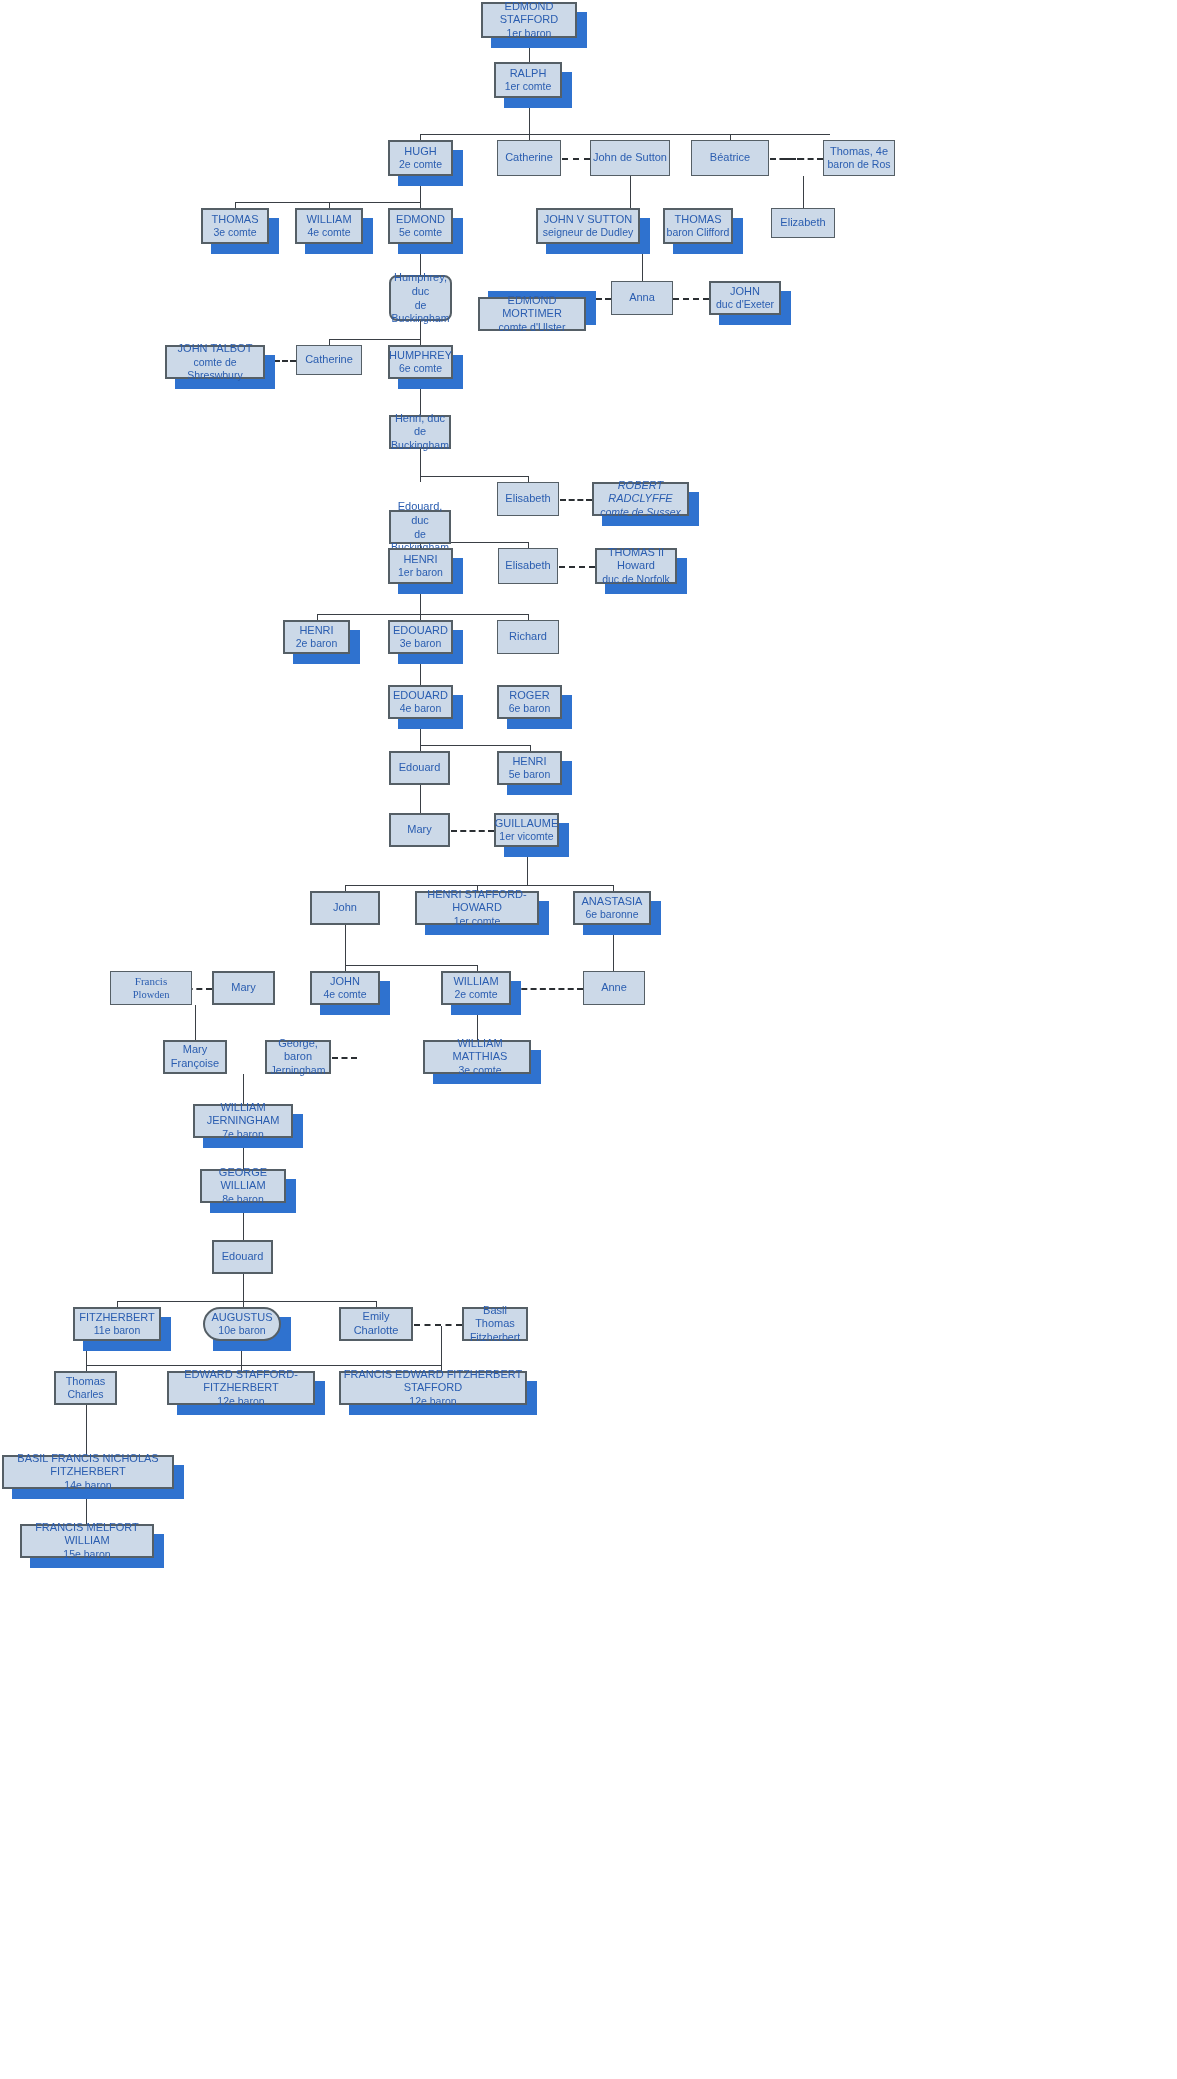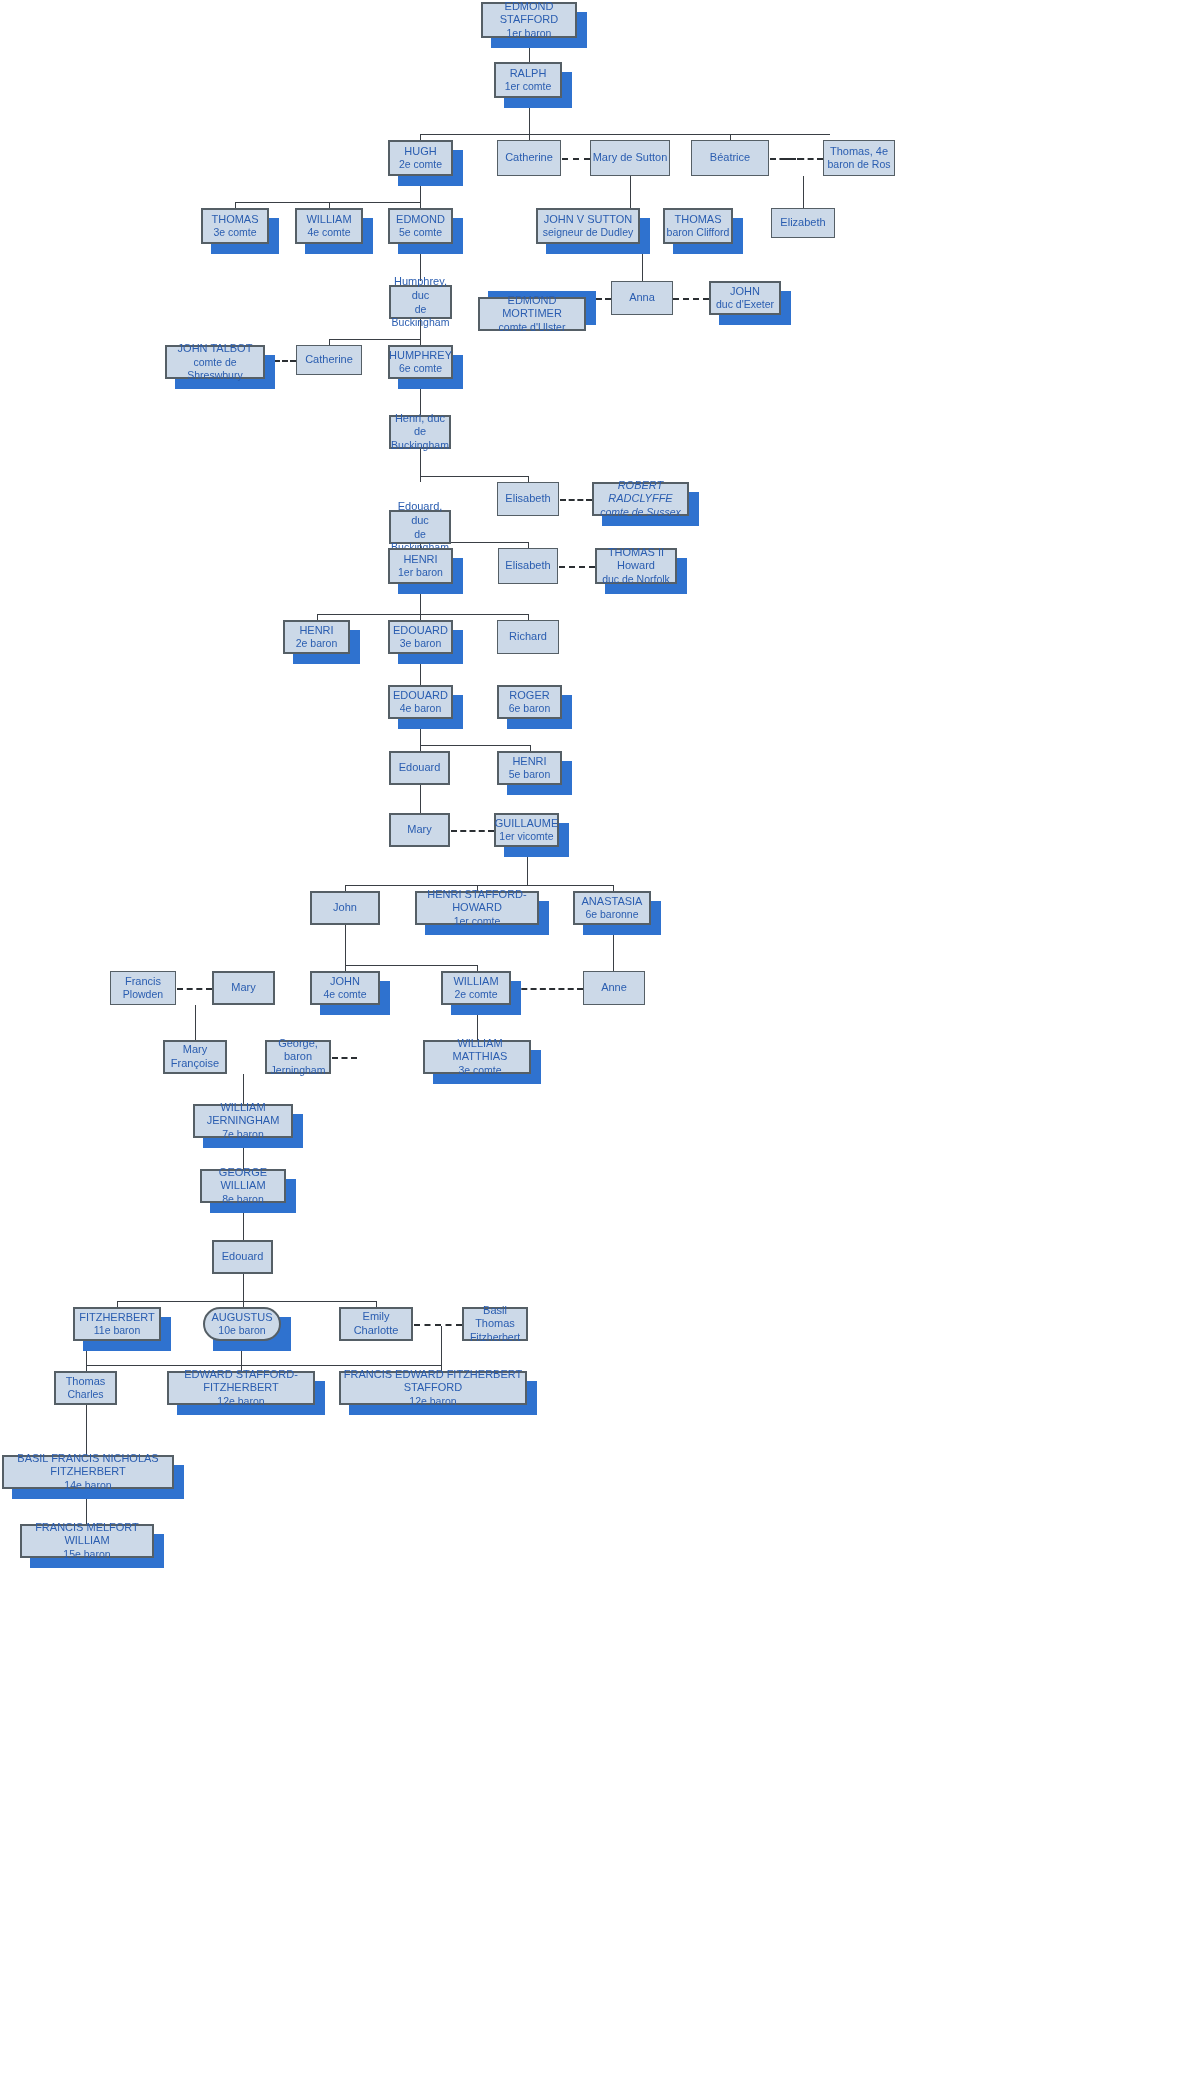--- a/index.html
+++ b/index.html
@@ -118,21 +118,21 @@
     </div>
     <div class="shadow" style="left: 398px; top: 150px; width: 65px; height: 36px;"></div>
     <div class="node thick" style="left: 388px; top: 140px; width: 65px; height: 36px;">
       <span class="l1">HUGH</span>
       <span class="l2">2e comte</span>
     </div>
     <div class="node" style="left: 497px; top: 140px; width: 64px; height: 36px;">
       <span class="l1">Catherine</span>
     </div>
     <div class="node" style="left: 590px; top: 140px; width: 80px; height: 36px;">
-      <span class="l1">Mary de Sutton</span>
+      <span class="l1">John de Sutton</span>
     </div>
     <div class="node" style="left: 691px; top: 140px; width: 78px; height: 36px;">
       <span class="l1">Béatrice</span>
     </div>
     <div class="node" style="left: 823px; top: 140px; width: 72px; height: 36px;">
       <span class="l1">Thomas, 4e</span>
       <span class="l2">baron de Ros</span>
     </div>
     <div class="shadow" style="left: 211px; top: 218px; width: 68px; height: 36px;"></div>
     <div class="node thick" style="left: 201px; top: 208px; width: 68px; height: 36px;">
@@ -155,21 +155,21 @@
       <span class="l2">seigneur de Dudley</span>
     </div>
     <div class="shadow" style="left: 673px; top: 218px; width: 70px; height: 36px;"></div>
     <div class="node thick" style="left: 663px; top: 208px; width: 70px; height: 36px;">
       <span class="l1">THOMAS</span>
       <span class="l2">baron Clifford</span>
     </div>
     <div class="node" style="left: 771px; top: 208px; width: 64px; height: 30px;">
       <span class="l1">Elizabeth</span>
     </div>
-    <div class="node thick" style="left: 389px; top: 285px; width: 63px; height: 34px;">
+    <div class="node thick" style="left: 389px; top: 275px; width: 63px; height: 46px; border-radius: 8px;">
       <span class="l1">Humphrey, duc</span>
       <span class="l2">de Buckingham</span>
     </div>
     <div class="shadow" style="left: 488px; top: 291px; width: 108px; height: 34px;"></div>
     <div class="node thick" style="left: 478px; top: 297px; width: 108px; height: 34px;">
       <span class="l1">EDMOND MORTIMER</span>
       <span class="l2">comte d'Ulster</span>
     </div>
     <div class="node" style="left: 611px; top: 281px; width: 62px; height: 34px;">
       <span class="l1">Anna</span>
@@ -266,21 +266,21 @@
     <div class="shadow" style="left: 425px; top: 901px; width: 124px; height: 34px;"></div>
     <div class="node thick" style="left: 415px; top: 891px; width: 124px; height: 34px;">
       <span class="l1">HENRI STAFFORD-HOWARD</span>
       <span class="l2">1er comte</span>
     </div>
     <div class="shadow" style="left: 583px; top: 901px; width: 78px; height: 34px;"></div>
     <div class="node thick" style="left: 573px; top: 891px; width: 78px; height: 34px;">
       <span class="l1">ANASTASIA</span>
       <span class="l2">6e baronne</span>
     </div>
-    <div class="node" style="left: 110px; top: 971px; width: 66px; height: 34px;">
+    <div class="node" style="left: 110px; top: 971px; width: 82px; height: 34px; font-family: Liberation Serif, serif;">
       <span class="l1">Francis</span>
       <span class="l2">Plowden</span>
     </div>
     <div class="node thick" style="left: 212px; top: 971px; width: 63px; height: 34px;">
       <span class="l1">Mary</span>
     </div>
     <div class="shadow" style="left: 320px; top: 981px; width: 70px; height: 34px;"></div>
     <div class="node thick" style="left: 310px; top: 971px; width: 70px; height: 34px;">
       <span class="l1">JOHN</span>
       <span class="l2">4e comte</span>

